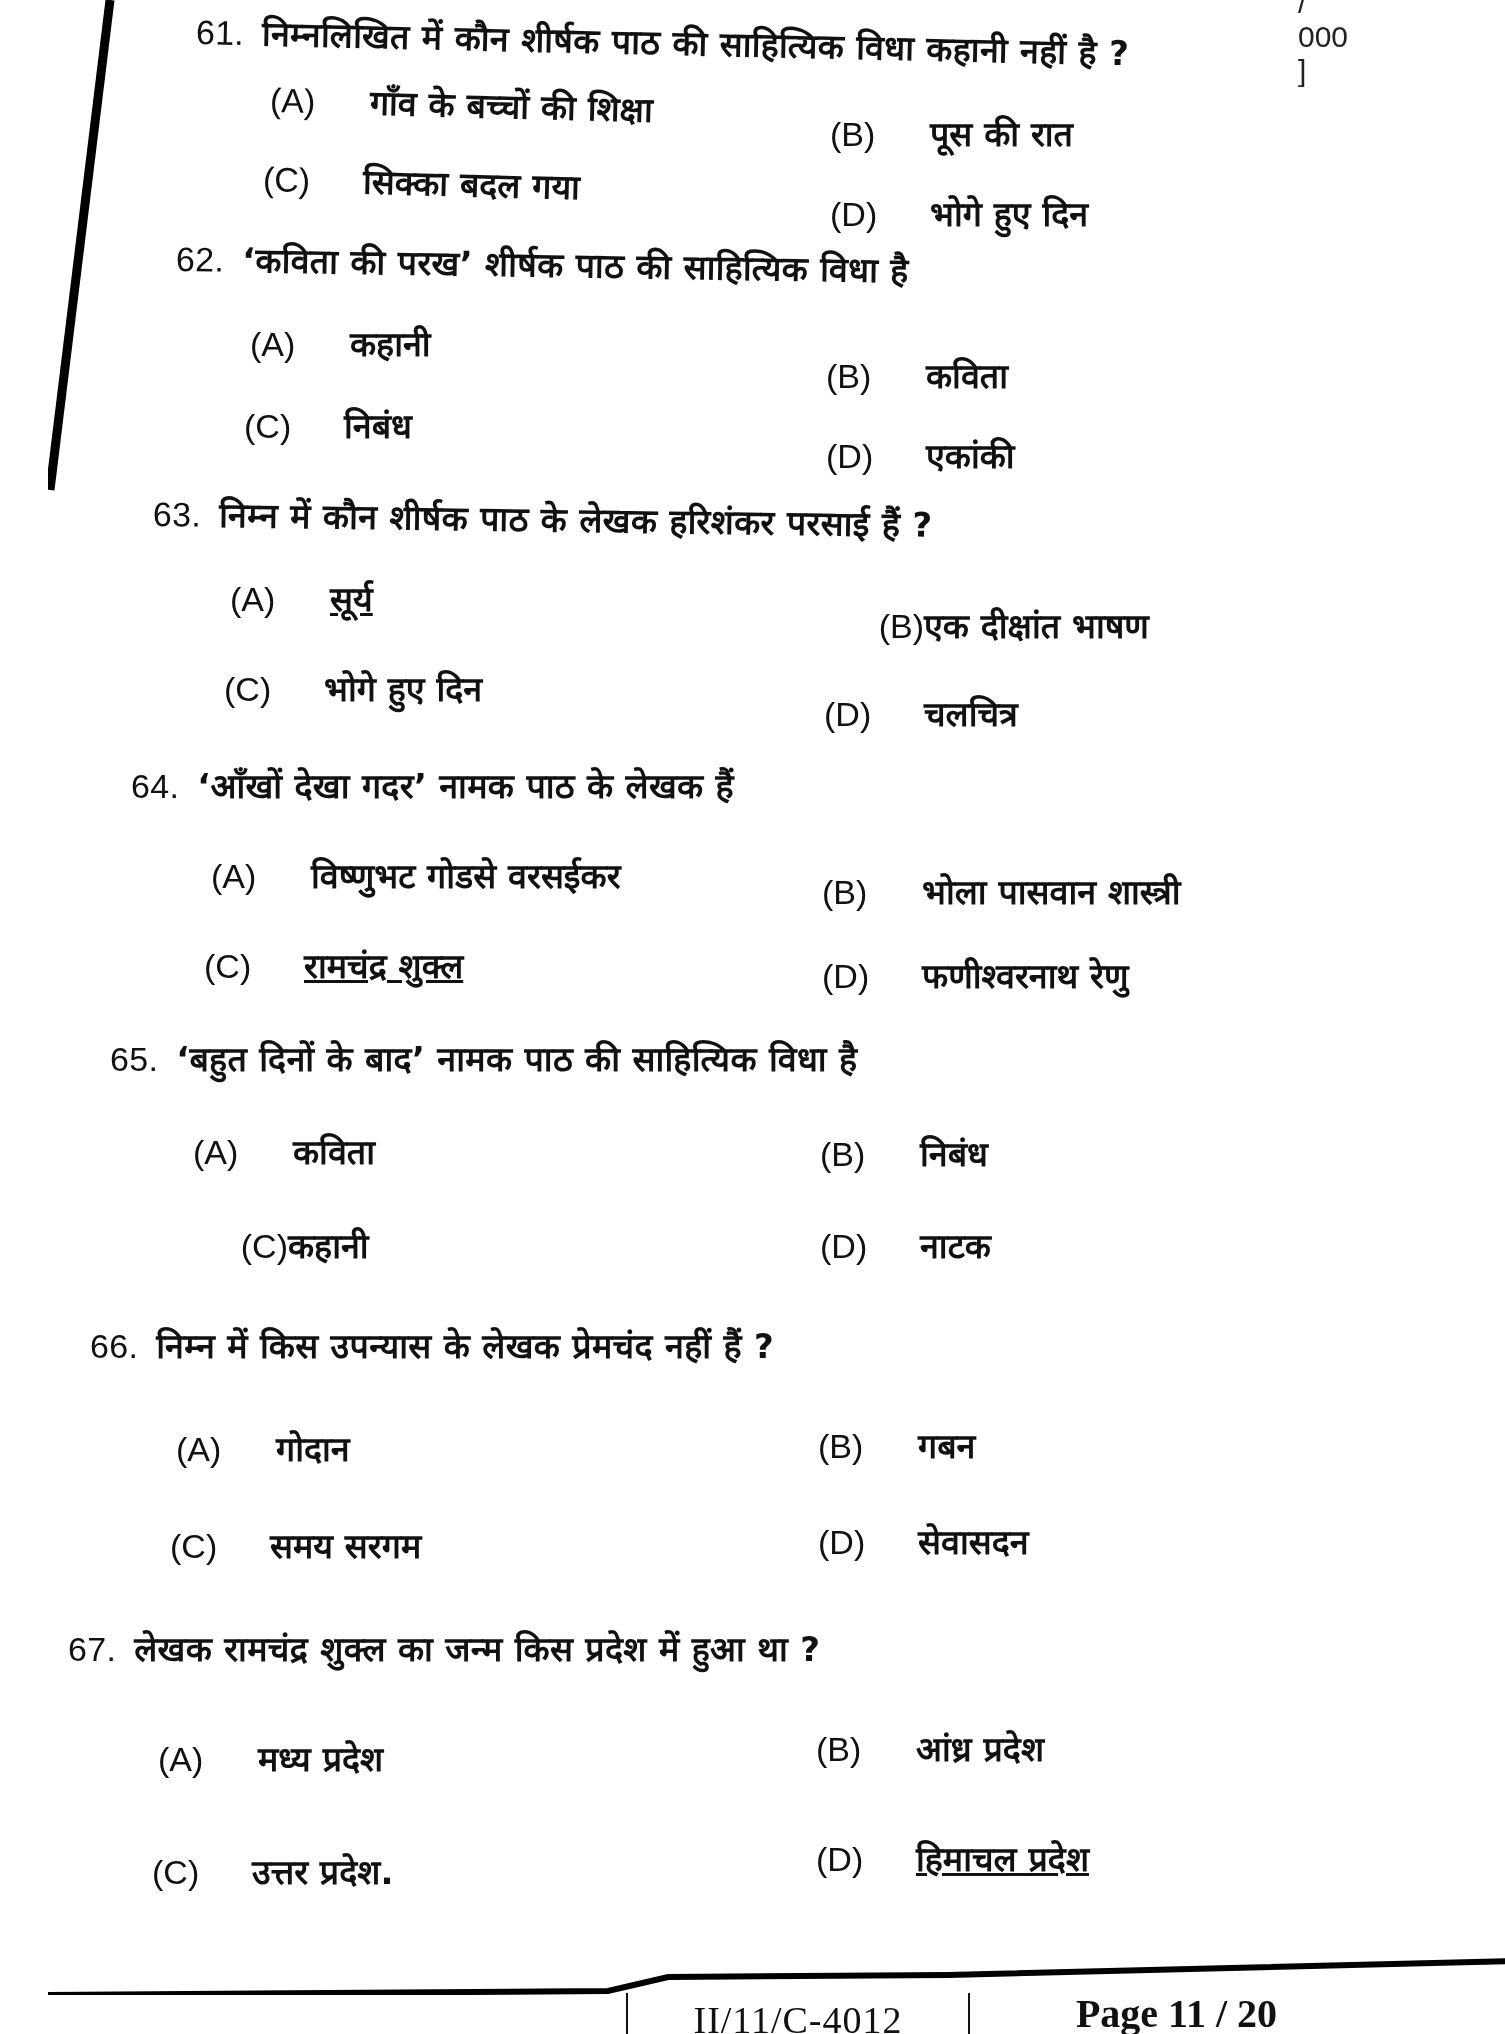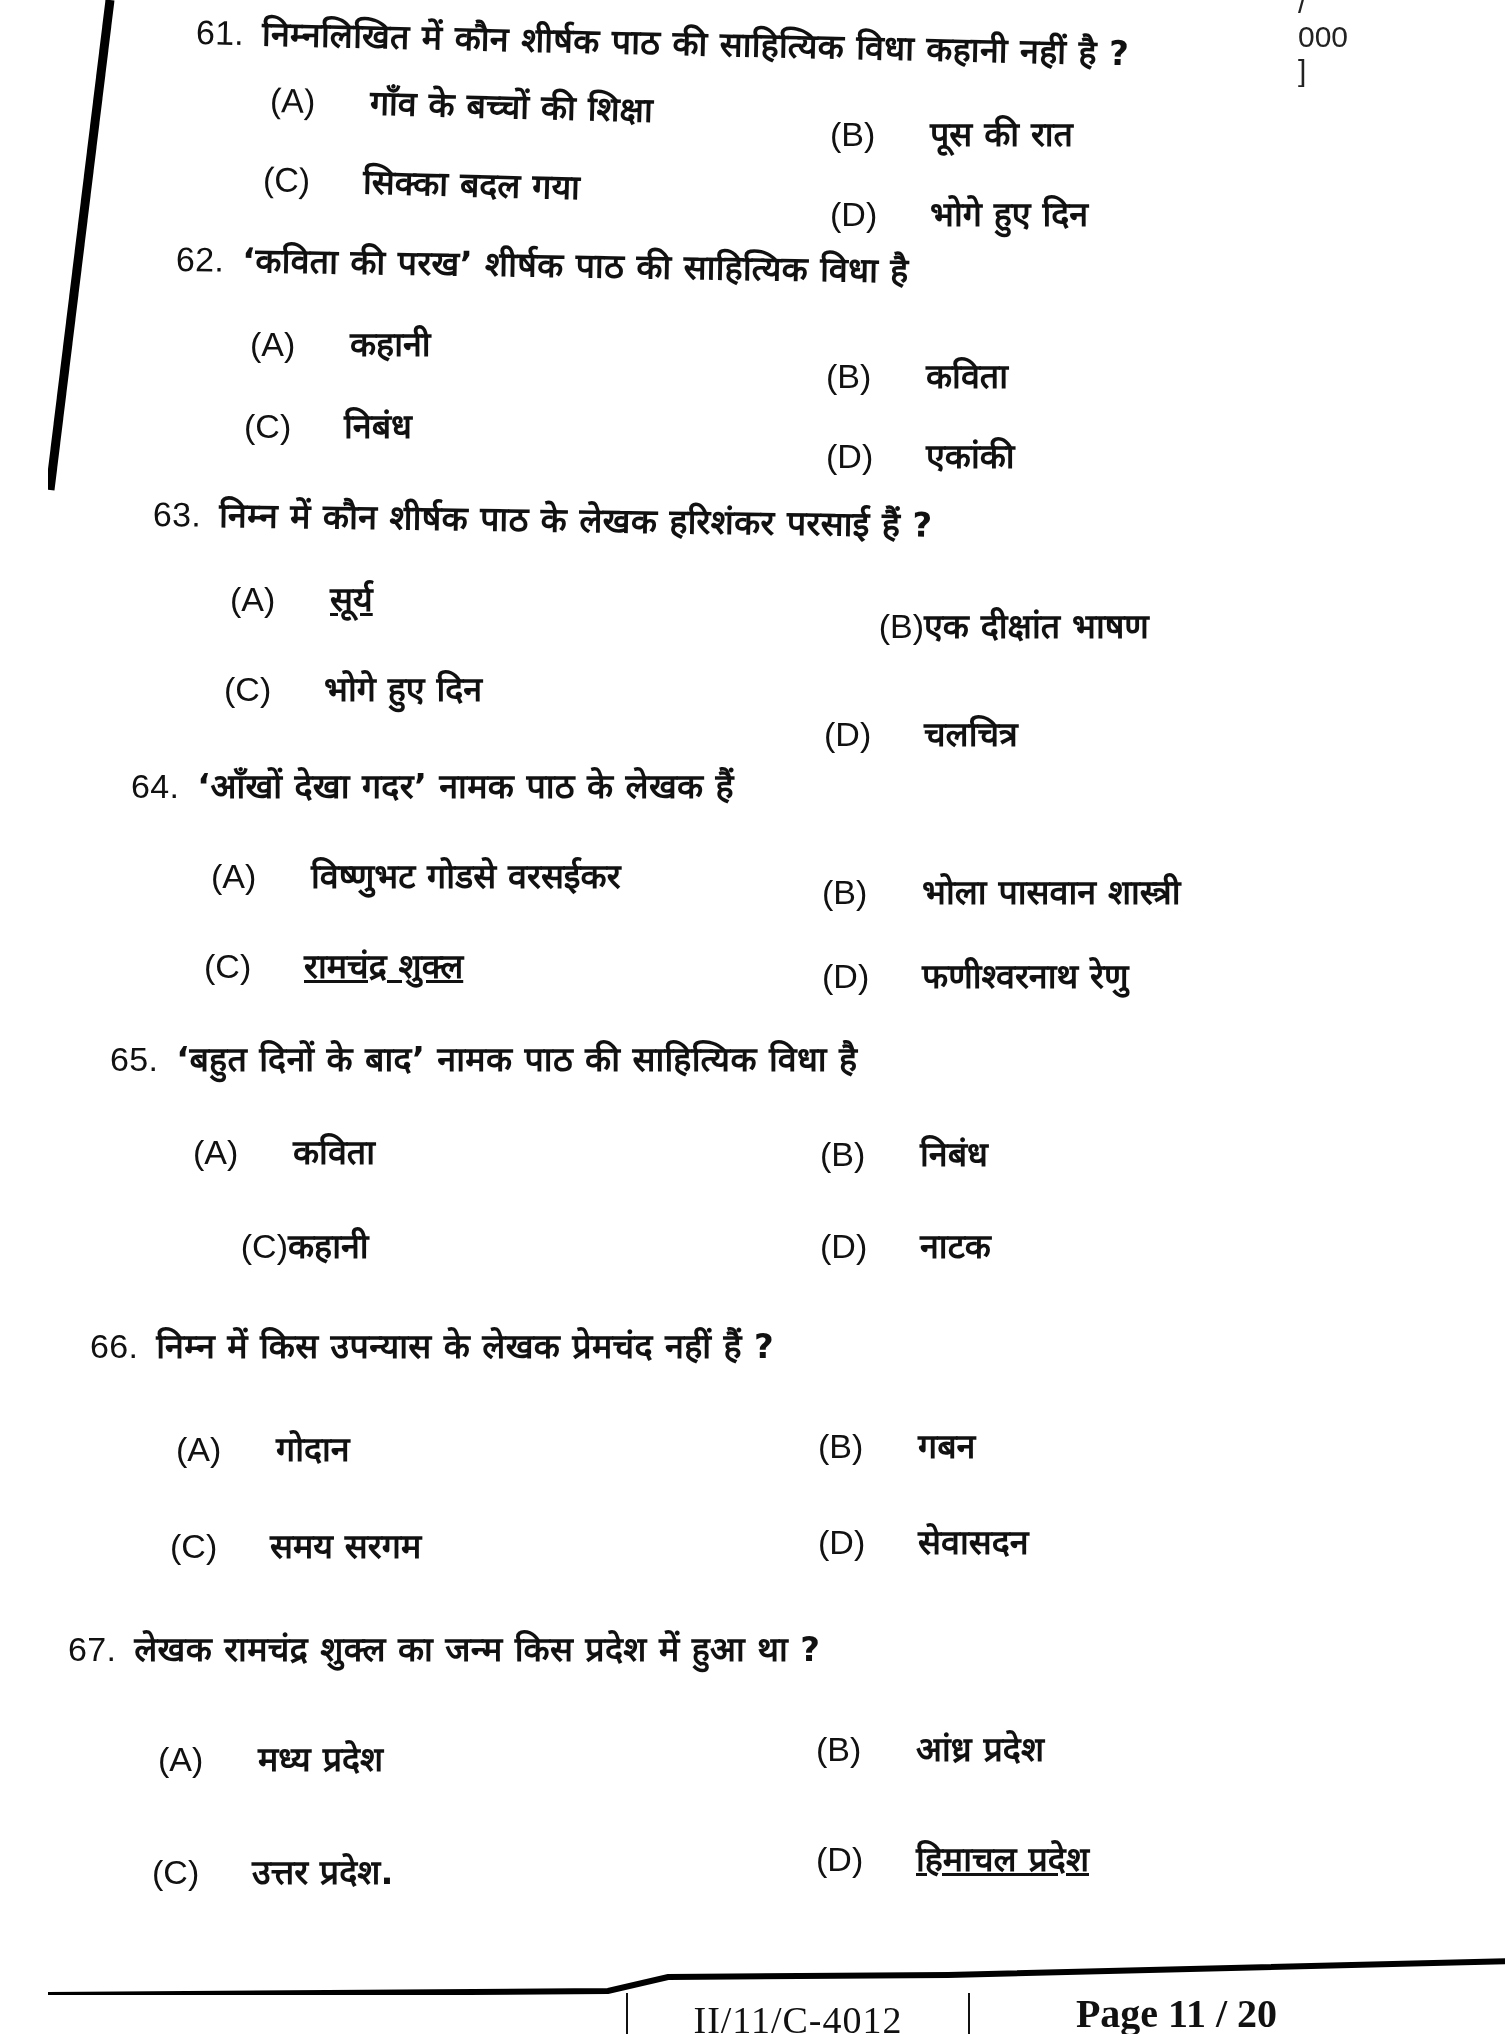--- a/index.html
+++ b/index.html
@@ -142,21 +142,21 @@
     </div>
     <div class="opt" style="left:182px; top:575px;text-decoration:underline;">
       <span class="opt-label">(A)</span><span>सूर्य</span>
     </div>
     <div class="opt" style="left:776px; top:602px;text-align:right;">
       <span class="opt-label">(B)</span><span>एक दीक्षांत भाषण</span>
     </div>
     <div class="opt" style="left:176px; top:665px;">
       <span class="opt-label">(C)</span><span>भोगे हुए दिन</span>
     </div>
-    <div class="opt" style="left:776px; top:710px;">
+    <div class="opt" style="left:776px; top:690px;">
       <span class="opt-label">(D)</span><span>चलचित्र</span>
     </div>
   </div>
 
   <div class="q-block">
     <div class="q-line" style="left:83px; top:762px;">
       <span class="q-num">64.</span><span>‘आँखों देखा गदर’ नामक पाठ के लेखक हैं</span>
     </div>
     <div class="opt" style="left:163px; top:852px;">
       <span class="opt-label">(A)</span><span>विष्णुभट गोडसे वरसईकर</span>

